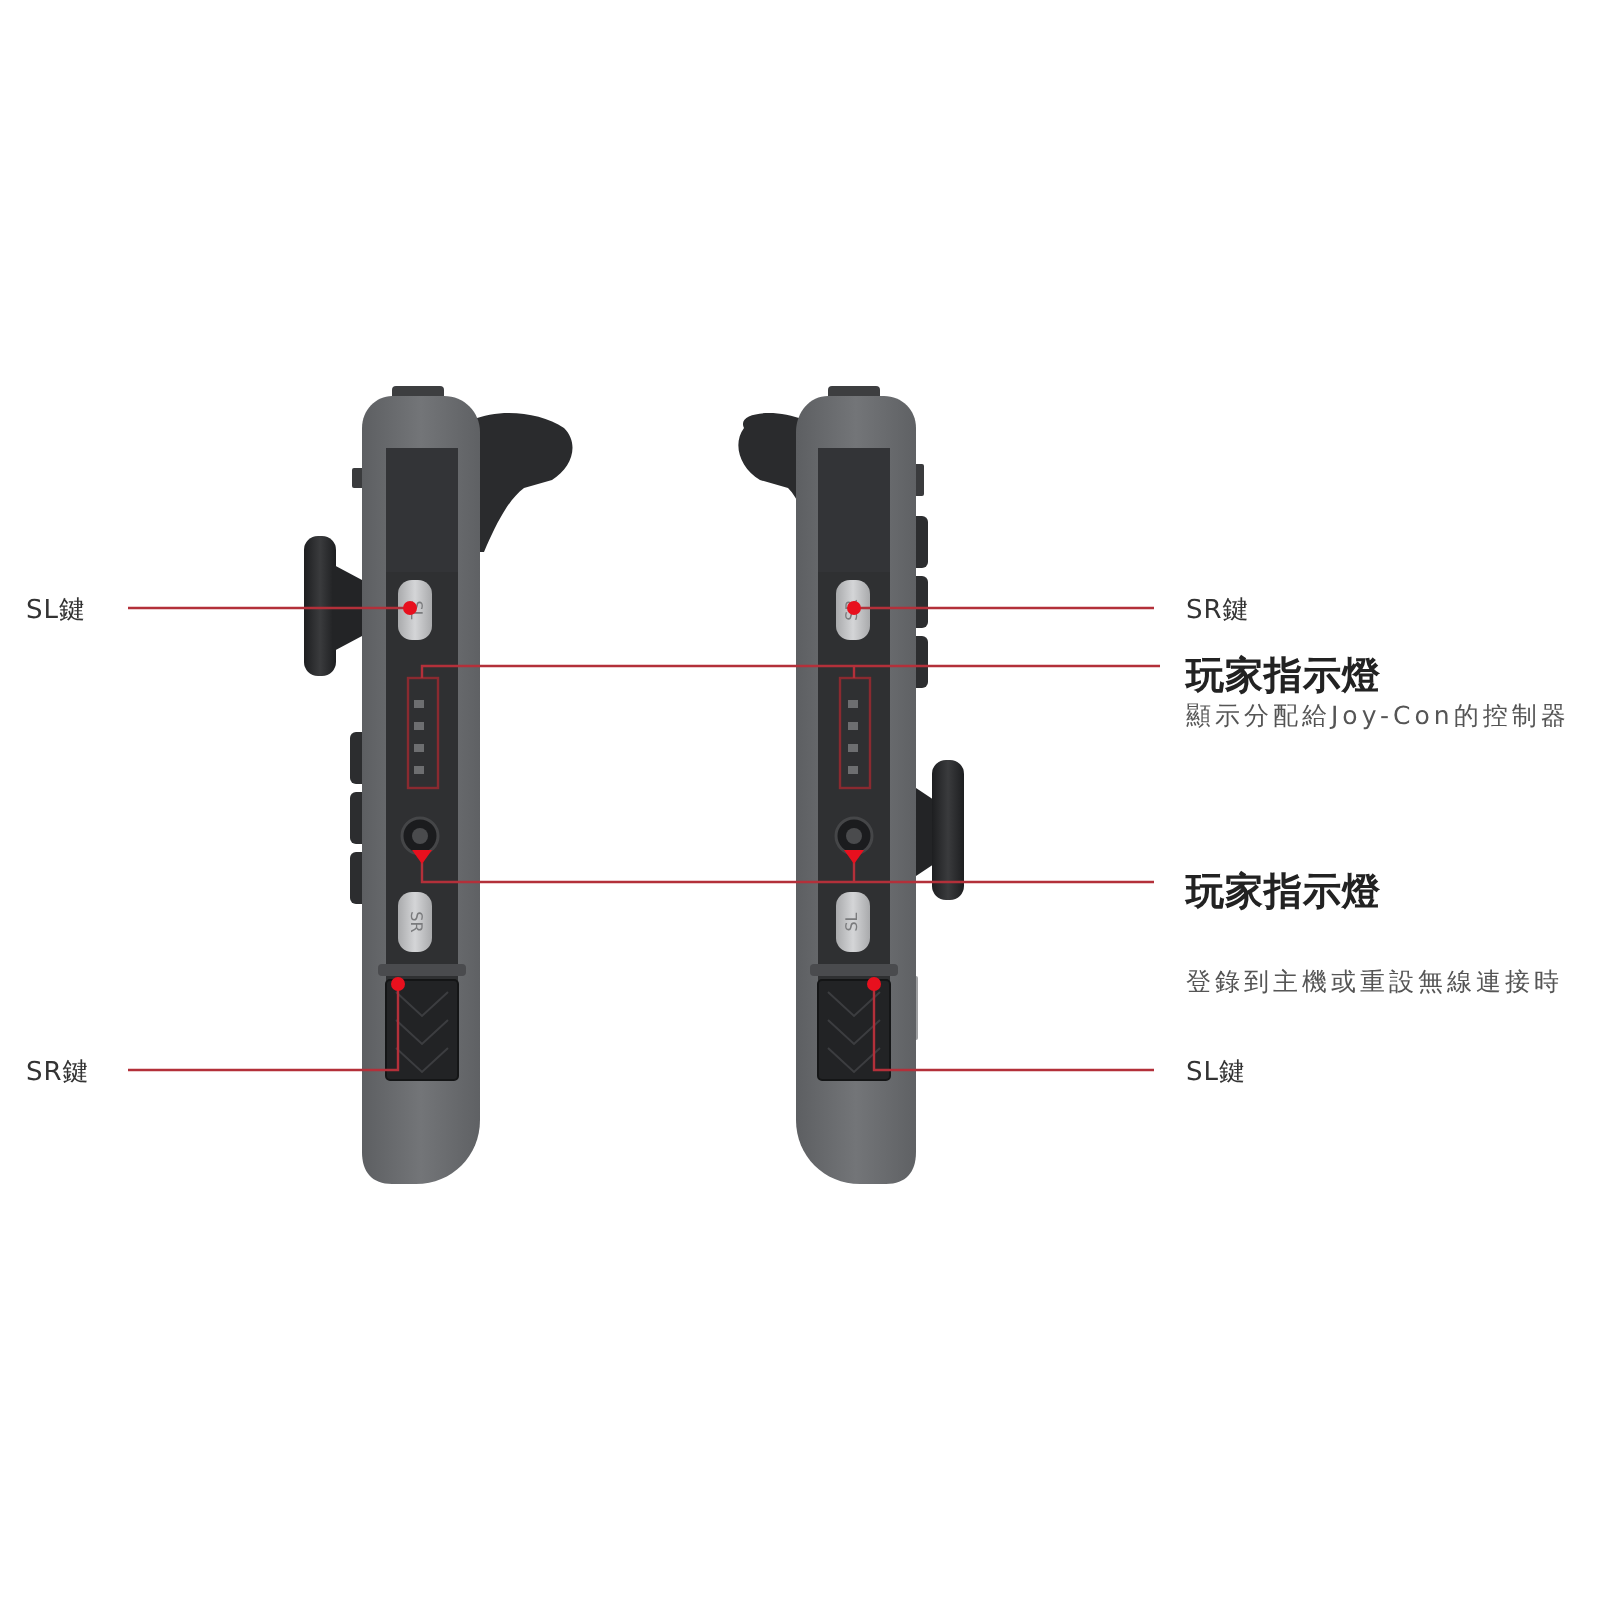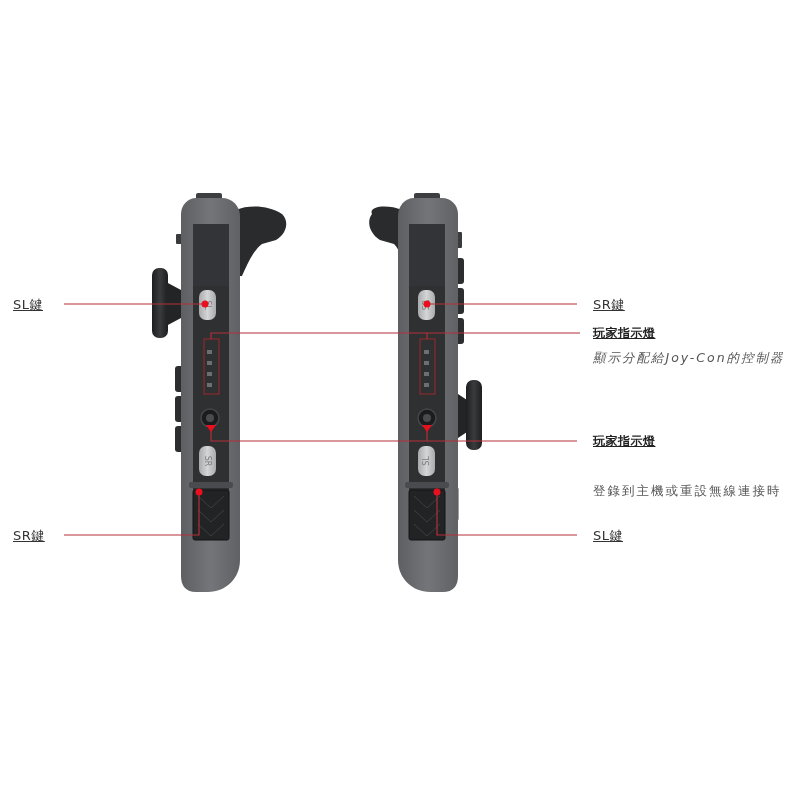--- a/index.html
+++ b/index.html
@@ -1,20 +1,20 @@
 <!DOCTYPE html>
 <html><head>
 <meta charset="utf-8">
 <style>
   html, body { margin: 0; padding: 0; background: #ffffff; }
   body { width: 812px; height: 812px; position: relative; overflow: hidden;
          font-family: "DejaVu Sans", "Liberation Sans", sans-serif; }
   #stage { position: absolute; left: 0; top: 0; width: 812px; height: 812px; }
-  .label { position: absolute; color: #333333; font-size: 13px; letter-spacing: 0.5px; white-space: nowrap; text-decoration: underline; }
-  .label.title { font-weight: bold; color: #222222; font-size: 12px; }
+  .label { position: absolute; color: #333333; font-size: 13px; letter-spacing: 0.5px; white-space: nowrap; }
+  .label.title { font-weight: bold; color: #222222; font-size: 19px; }
   .desc { position: absolute; color: #555555; font-size: 12.5px; letter-spacing: 2px; line-height: 21px; width: 215px; }
   svg text { font-family: "DejaVu Sans", sans-serif; }
 </style>
 </head>
 <body>
 
 <div id="stage">
 
 <svg width="812" height="812" viewBox="0 0 812 812" xmlns="http://www.w3.org/2000/svg" style="position:absolute;left:0;top:0;">
   <defs>
@@ -153,21 +153,21 @@
     <path d="M422 425 L 432 425 L 427 432 Z"></path>
   </g>
 </svg>
 
 <div class="label" style="left:13px; top:296px;">SL鍵</div>
 <div class="label" style="left:13px; top:527px;">SR鍵</div>
 
 <div class="label" style="left:593px; top:296px;">SR鍵</div>
 
 <div class="label title" style="left:593px; top:325px;">玩家指示燈</div>
-<div class="desc" style="left:593px; top:347px;font-style:italic;">
+<div class="desc" style="left:593px; top:347px;">
   <div>顯示分配給Joy-Con的控制器</div>
 </div>
 
 <div class="label title" style="left:593px; top:433px;">玩家指示燈</div>
 <div class="desc" style="left:593px; top:480px;">
   <div>登錄到主機或重設無線連接時</div>
 </div>
 
 <div class="label" style="left:593px; top:527px;">SL鍵</div>
 

